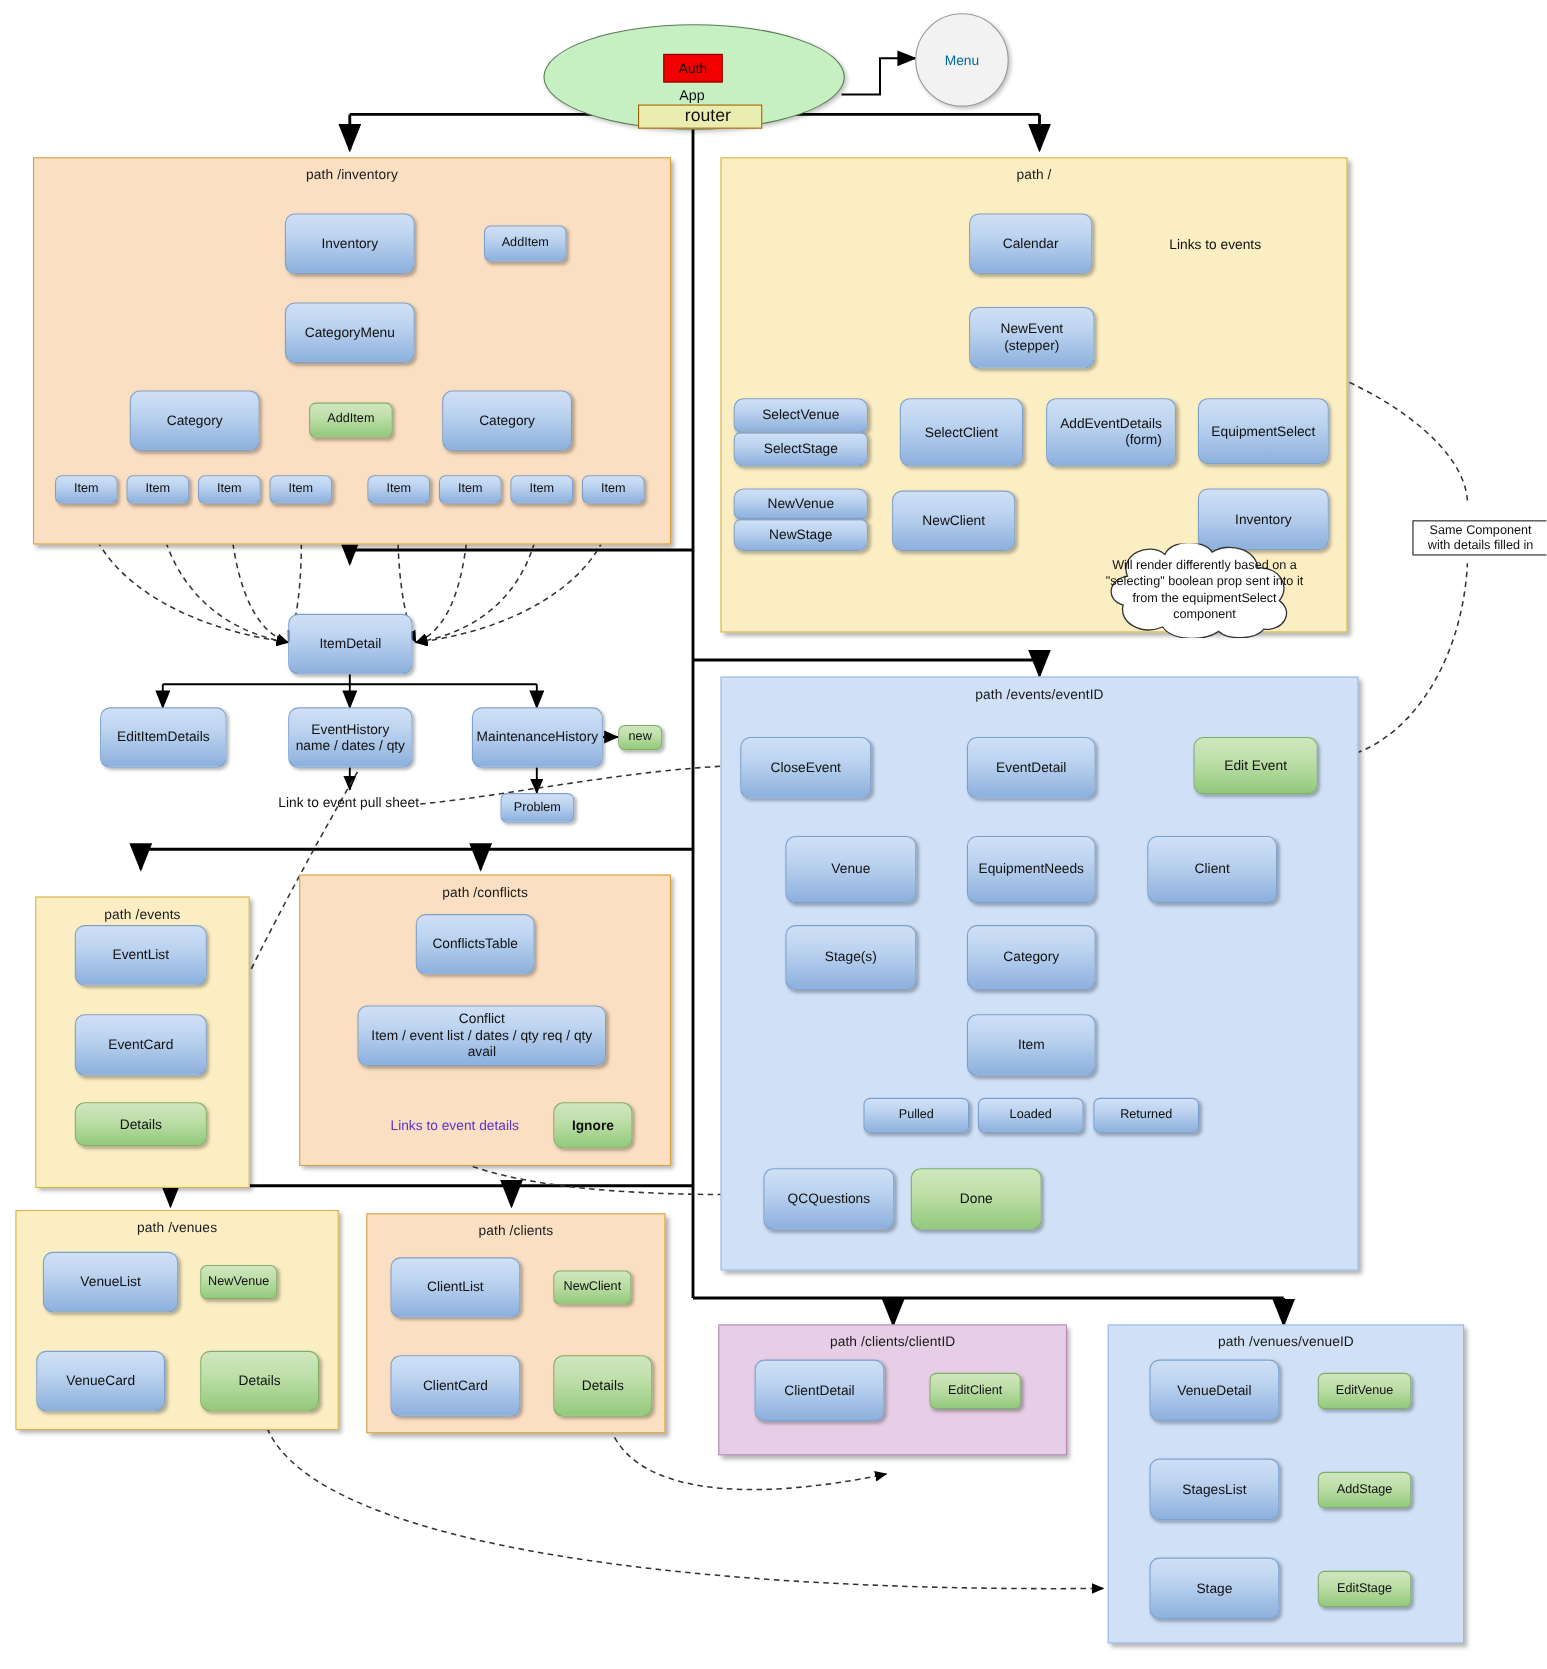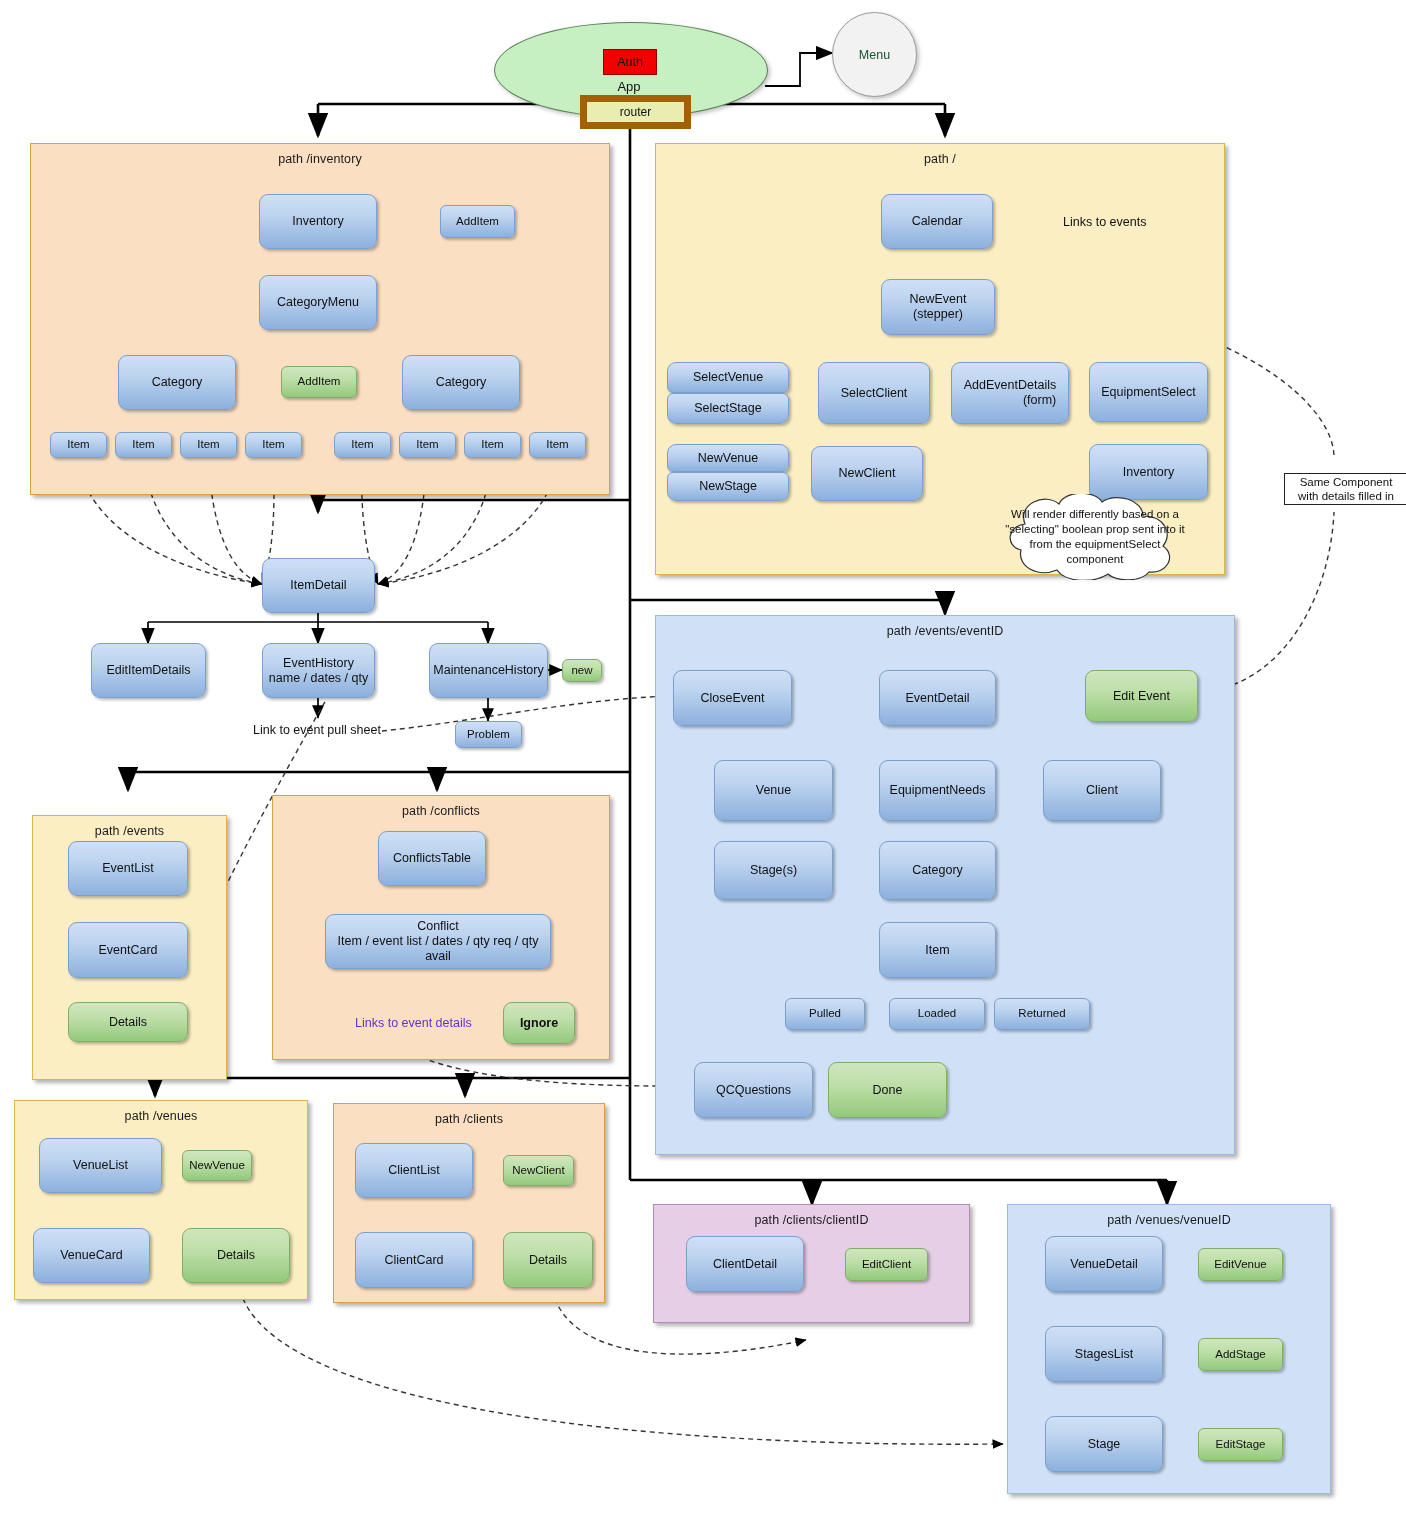--- a/index.html
+++ b/index.html
@@ -30,26 +30,26 @@
   .n-blue-bot{border-radius:6px 6px 9px 9px;}
   .n-small{font-size:11.5px;border-radius:6px;}
   .plain{position:absolute;font-size:12.5px;color:#111;}
   .plain.link{color:#5b35c8;}
 
   
   .ellipse{position:absolute;background:#c7f0c2;border:1px solid #5a7f57;
            border-radius:50%;box-shadow:2px 2px 4px rgba(0,0,0,.25);}
   .circle{position:absolute;background:#f2f2f2;border:1px solid #9a9a9a;
           border-radius:50%;display:flex;align-items:center;justify-content:center;
-          font-size:12.5px;color:#14532d;box-shadow:2px 2px 4px rgba(0,0,0,.25);}
+          font-size:12.5px;color:#0369a1;box-shadow:2px 2px 4px rgba(0,0,0,.25);}
   .auth{position:absolute;background:#f20000;border:1px solid #8c0000;
         display:flex;align-items:center;justify-content:center;
         font-size:12.5px;color:#111;}
-  .router{position:absolute;background:#e9eeb0;border:7px solid #a16207;
-        display:flex;align-items:center;justify-content:center;font-size:12px;color:#111;}
+  .router{position:absolute;background:#e9eeb0;border:1px solid #a16207;
+        display:flex;align-items:center;justify-content:center;font-size:16px;color:#111;padding-left:14px;}
   .applabel{position:absolute;font-size:13px;color:#111;text-align:center;}
 
   
   .boxnote{position:absolute;background:#fff;border:1px solid #222;
         font-size:11.5px;color:#111;line-height:1.22;padding:1px 2px;text-align:center;}
 
   svg.wires{position:absolute;left:0;top:0;width:1406px;height:1517px;
         pointer-events:none;}
   .cloudtext{position:absolute;font-size:11.5px;color:#111;line-height:1.3;
         text-align:center;width:190px;}
@@ -321,21 +321,21 @@
   </div>
   <div class="node n-blue" style="left:673px;top:670px;width:119px;height:56px;">CloseEvent</div>
   <div class="node n-blue" style="left:879px;top:670px;width:117px;height:56px;">EventDetail</div>
   <div class="node n-green" style="left:1085px;top:670px;width:113px;height:52px;">Edit Event</div>
   <div class="node n-blue" style="left:714px;top:760px;width:119px;height:61px;">Venue</div>
   <div class="node n-blue" style="left:879px;top:760px;width:117px;height:61px;">EquipmentNeeds</div>
   <div class="node n-blue" style="left:1043px;top:760px;width:118px;height:61px;">Client</div>
   <div class="node n-blue" style="left:714px;top:841px;width:119px;height:59px;">Stage(s)</div>
   <div class="node n-blue" style="left:879px;top:841px;width:117px;height:59px;">Category</div>
   <div class="node n-blue" style="left:879px;top:922px;width:117px;height:56px;">Item</div>
-  <div class="node n-blue n-small" style="left:785px;top:998px;width:80px;height:32px;">Pulled</div>
+  <div class="node n-blue n-small" style="left:785px;top:998px;width:96px;height:32px;">Pulled</div>
   <div class="node n-blue n-small" style="left:889px;top:998px;width:96px;height:32px;">Loaded</div>
   <div class="node n-blue n-small" style="left:994px;top:998px;width:96px;height:32px;">Returned</div>
   <div class="node n-blue" style="left:673px;top:1062px;width:119px;height:56px;margin-left:21px;">QCQuestions</div>
   <div class="node n-green" style="left:828px;top:1062px;width:119px;height:56px;">Done</div>
 
   <div class="panel p-yellow" style="left:14px;top:1100px;width:294px;height:200px;">
     <div class="panel-title">path /venues</div>
   </div>
   <div class="node n-blue" style="left:39px;top:1138px;width:123px;height:55px;">VenueList</div>
   <div class="node n-green n-small" style="left:182px;top:1150px;width:70px;height:31px;">NewVenue</div>

